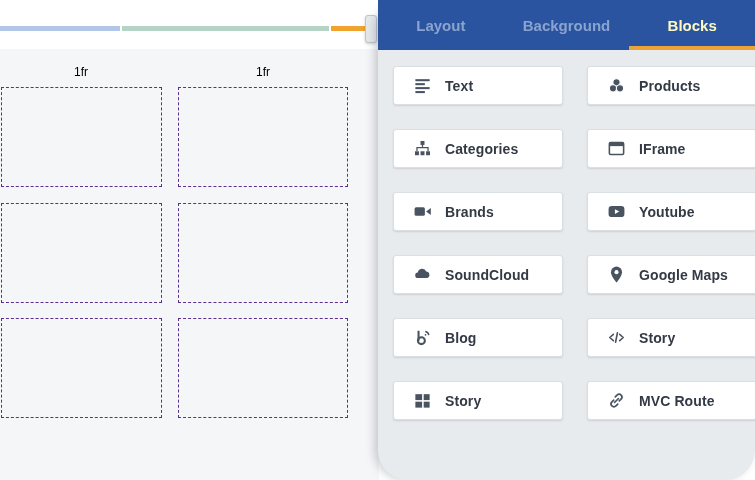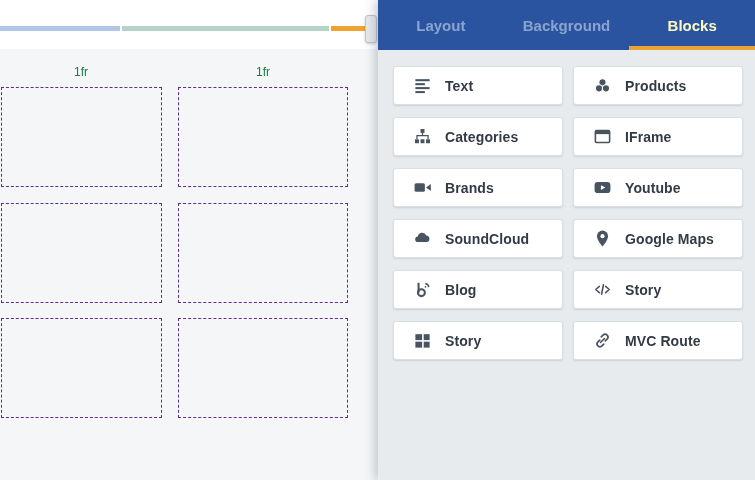--- a/index.html
+++ b/index.html
@@ -17,54 +17,54 @@
   .seg-green{left:122px;width:207px;background:#b5d4c6;}
   .seg-orange{left:331px;width:36px;background:#f0a32e;}
   .track-handle{
     position:absolute;left:365px;top:15px;width:12px;height:28px;
     background:#e6e9ec;border:1px solid #bfc5cd;border-radius:3px;
     box-shadow:0 1px 3px rgba(0,0,0,.18);box-sizing:border-box;
   }
   
   .col-label{
     position:absolute;top:64px;height:16px;line-height:16px;
-    text-align:center;font-size:12px;color:#15803d;
+    text-align:center;font-size:12px;color:#000000;
   }
   .col-label:nth-child(1){left:0;width:162px;}
   .col-label:nth-child(2){left:178px;width:170px;}
   
   .grid-cell{
     position:absolute;border:1px dashed #5b2e90;box-sizing:border-box;
     background:transparent;
   }
   .c1{left:1px;width:161px;}
   .c2{left:178px;width:170px;}
   .r1{top:87px;height:100px;}
   .r2{top:203px;height:100px;}
   .r3{top:318px;height:100px;}
   
   .panel{
     position:absolute;left:378px;top:0;width:377px;height:480px;
-    background:#e8ebee;box-shadow:-4px 0 9px rgba(40,50,70,.22);
+    background:#e8ebee;box-shadow:-4px 0 9px rgba(40,50,70,.22);border-radius:30px;
   }
   .panel-header{
     position:relative;height:50px;background:#2a54a0;display:flex;align-items:stretch;
   }
   .tab{
     flex:1 1 0;display:flex;align-items:center;justify-content:center;
     font-size:15px;font-weight:700;color:#8aa4cf;cursor:pointer;position:relative;
   }
   .tab.active{color:#fef9c3;}
   .tab.active::after{
     content:"";position:absolute;left:0;right:0;bottom:0;height:4px;background:#e9a435;
   }
   .panel-body{
     padding:16px 12px 0 15px;
     display:grid;grid-template-columns:170px 170px;grid-auto-rows:39px;
-    column-gap:10px;row-gap:12px;
+    column-gap:10px;row-gap:12px;gap:24px;
   }
   .block-card{
     background:#ffffff;border:1px solid #dadfe4;border-radius:3px;
     box-shadow:0 1px 2px rgba(20,30,50,.13);
     display:flex;align-items:center;box-sizing:border-box;
     padding-left:19px;cursor:pointer;
   }
   .block-icon{
     width:19px;height:19px;flex:0 0 19px;margin-right:13px;
     display:flex;align-items:center;justify-content:center;color:#4a5460;

